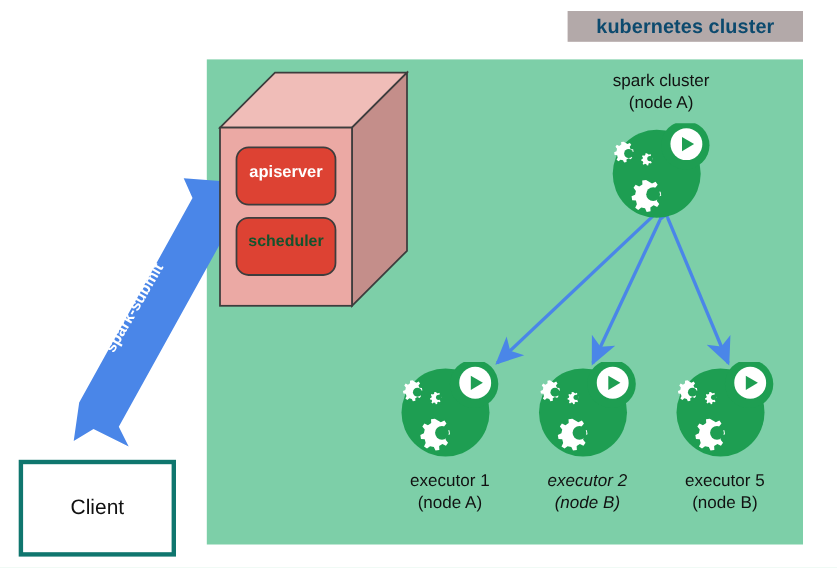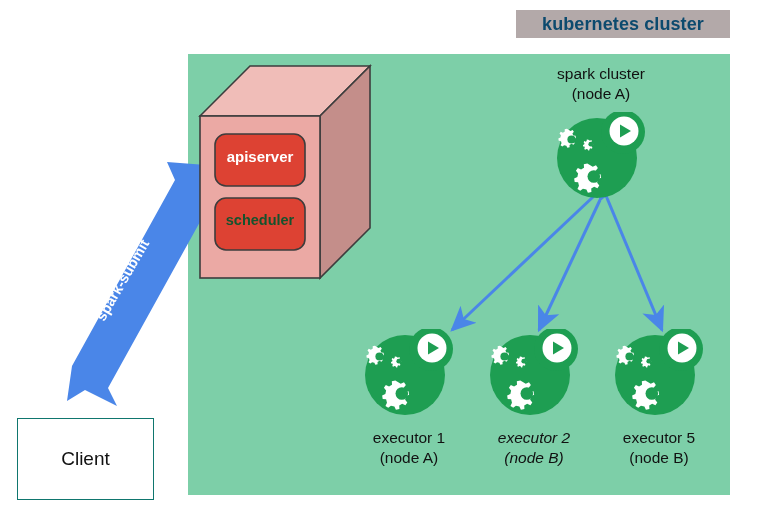--- a/index.html
+++ b/index.html
@@ -42,21 +42,21 @@
   }
 
   
   .client-box {
     position: absolute;
     left: 17px;
     top: 418px;
     width: 135px;
     height: 80px;
     background: #ffffff;
-    border: 1px solid #0f766e;
+    border: 4px solid #0f766e;
     display: flex;
     align-items: center;
     justify-content: center;
     font-size: 19px;
     color: #111111;
   }
 
   
   .submit-banner {
     position: absolute;

